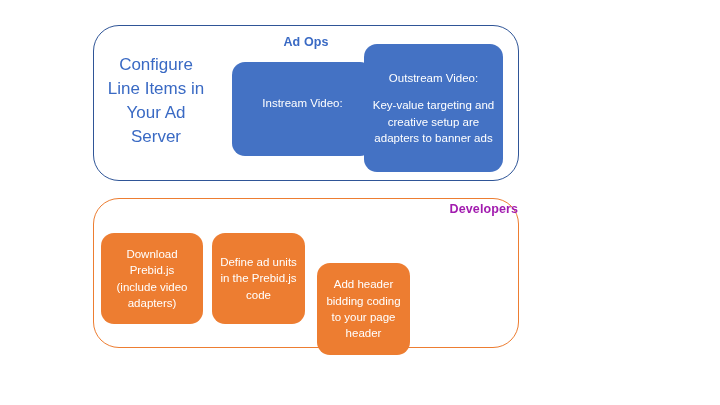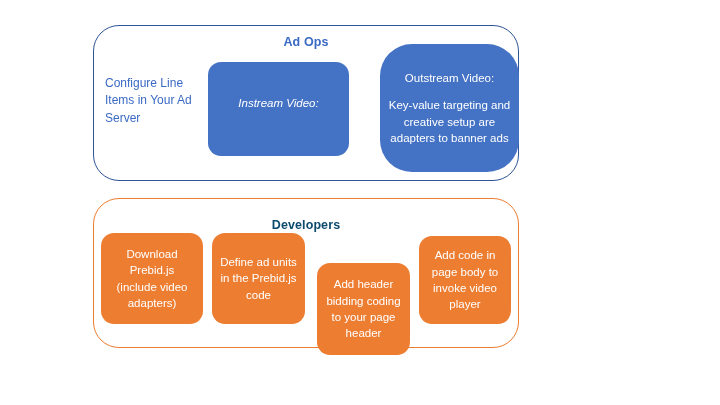--- a/index.html
+++ b/index.html
@@ -51,32 +51,34 @@
     text-align: center;
     font-weight: bold;
     font-size: 12.5px;
     letter-spacing: 0.1px;
   }
   .group-title-adops {
     top: 9px;
     color: #3a6ac4;
   }
   .group-title-devs {
-    top: 19px;
-    color: #0c4a6e;
+    top: 3px;
+    color: #a21caf;
+    text-align: right;
   }
 
   
   .plain-block {
     position: absolute;
     display: flex;
     align-items: center;
     justify-content: center;
+    text-align: center;
     color: #3a6ac4;
-    font-size: 12px;
+    font-size: 17px;
     line-height: 1.42;
     box-sizing: border-box;
     padding: 2px;
   }
   .plain-block.configure {
     left: 103px;
     top: 70px;
     width: 106px;
     height: 62px;
   }
@@ -98,32 +100,30 @@
   }
   .card-blue { background: #4472c4; }
   .card-orange { background: #ed7d31; }
 
   .card .line-head { display: block; }
   .card .line-gap { display: block; height: 11px; }
   .card .line-body { display: block; }
 
   
   .card-instream {
-    left: 208px;
+    left: 232px;
     top: 62px;
     width: 141px;
     height: 94px;
-    font-style: italic;
   }
   .card-outstream {
-    left: 380px;
+    left: 364px;
     top: 44px;
     width: 139px;
     height: 128px;
-    border-radius: 32px;
   }
 
   
   .card-dev1 {
     left: 101px;
     top: 233px;
     width: 102px;
     height: 91px;
   }
   .card-dev2 {
@@ -179,17 +179,14 @@
   </div>
 
   <div class="card card-orange card-dev2">
     <span class="line-body">Define ad units in the Prebid.js code</span>
   </div>
 
   <div class="card card-orange card-dev3">
     <span class="line-body">Add header bidding coding to your page header</span>
   </div>
 
-  <div class="card card-orange card-dev4">
-    <span class="line-body">Add code in page body to invoke video player</span>
-  </div>
 
 </div>
 
 </body></html>

